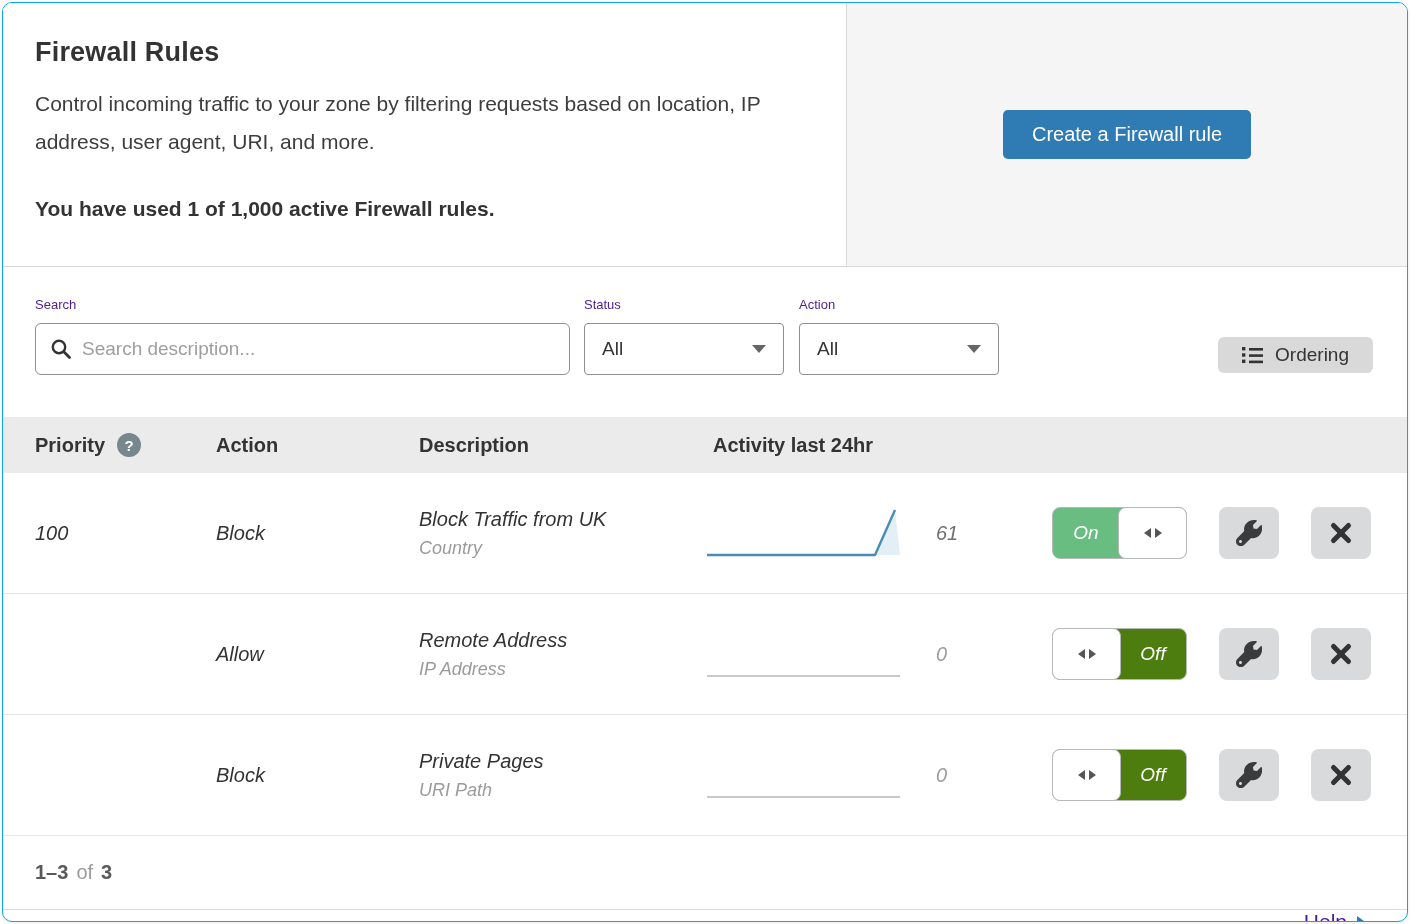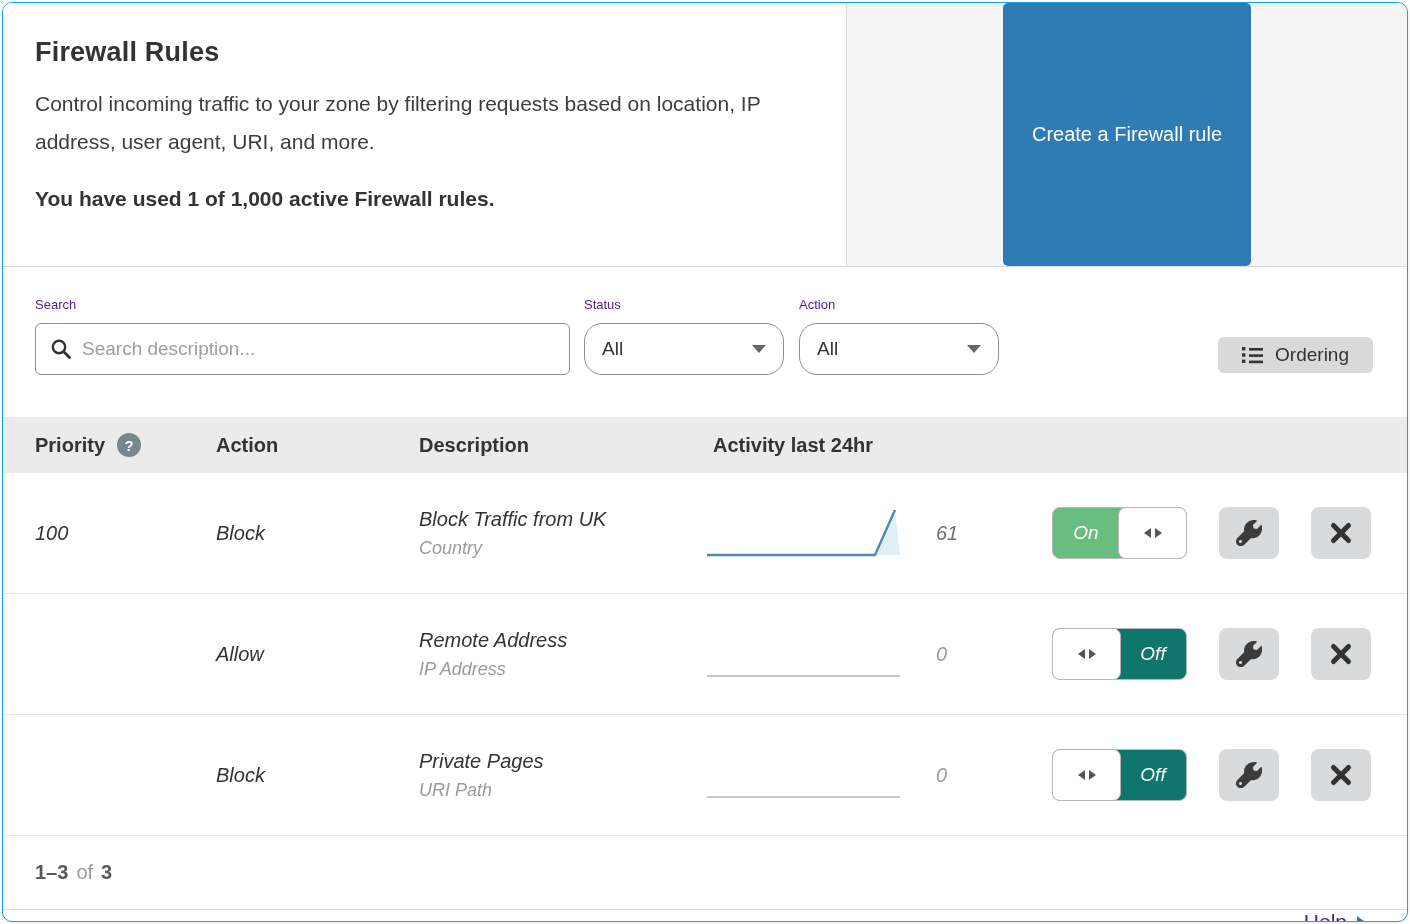--- a/index.html
+++ b/index.html
@@ -8,36 +8,36 @@
 
   .card { position: absolute; inset: 2px; background: #fff; border: 1px solid #0ea5e9;
     border-radius: 10px; box-shadow: 0 1px 4px rgba(0,0,0,.08); overflow: hidden;
     display: flex; flex-direction: column; }
 
   
   .hero { display: flex; height: 264px; border-bottom: 1px solid #d9d9d9; flex: 0 0 auto; }
   .hero-left { width: 844px; border-right: 1px solid #d9d9d9; padding: 34px 40px 0 32px; background: #fff; }
   .page-title { font-size: 27px; font-weight: 700; color: #333; letter-spacing: .2px; }
   .page-desc { margin-top: 17px; font-size: 21px; line-height: 38px; color: #3d3d3d; width: 765px; }
-  .usage-note { margin-top: 26px; font-size: 21px; font-weight: 700; color: #333; }
-  .hero-right { flex: 1; background: #f5f5f6; display: flex; justify-content: center; }
+  .usage-note { margin-top: 36px; font-size: 21px; font-weight: 700; color: #333; }
+  .hero-right { flex: 1; background: #f5f5f6; display: flex; align-items: center; justify-content: center; }
   .create-btn { background: #2f7bb4; color: #fff; font-size: 20px; border: none; border-radius: 5px;
     padding: 13px 29px; cursor: pointer; font-family: inherit; }
 
   
   .filters { display: flex; align-items: flex-end; padding: 30px 34px 42px 32px; flex: 0 0 auto; }
   .filter label { display: block; font-size: 13px; color: #4c1d95; margin-bottom: 11px; }
   .search-box { width: 535px; height: 52px; border: 1px solid #8f8f8f; border-radius: 6px;
     display: flex; align-items: center; padding: 0 14px; background: #fff; }
   .search-box svg { flex: 0 0 auto; margin-right: 10px; }
   .search-box input { border: none; outline: none; flex: 1; font-size: 19px; color: #333; font-family: inherit; }
   .search-box input::placeholder { color: #9e9e9e; }
   .f-status { margin-left: 14px; }
   .f-action { margin-left: 15px; }
-  .select-box { width: 200px; height: 52px; border: 1px solid #8f8f8f; border-radius: 18px; background: #fff;
+  .select-box { width: 200px; height: 52px; border: 1px solid #8f8f8f; border-radius: 4px; background: #fff;
     display: flex; align-items: center; justify-content: space-between; padding: 0 17px; cursor: pointer; }
   .select-value { font-size: 19px; color: #333; }
   .caret { width: 0; height: 0; border-left: 7px solid transparent; border-right: 7px solid transparent;
     border-top: 8px solid #666; }
   .spacer { flex: 1; }
   .ordering-btn { height: 36px; margin-bottom: 2px; background: #d9d9d9; border: none; border-radius: 6px;
     display: flex; align-items: center; gap: 12px; padding: 0 24px; font-size: 19px; color: #333;
     cursor: pointer; font-family: inherit; }
 
   
@@ -55,21 +55,21 @@
   .d-title { font-size: 20px; color: #333; }
   .d-sub { font-size: 18px; color: #9b9b9b; margin-top: 7px; }
   .cell-activity { display: flex; align-items: center; }
   .a-val { font-size: 20px; margin-left: 28px; }
   .a-val.hot { color: #6f6f6f; }
   .a-val.zero { color: #9c9c9c; }
 
   .controls { display: flex; align-items: center; gap: 32px; }
   .toggle { position: relative; width: 135px; height: 52px; border-radius: 8px; border: 1px solid #b5b9ba; cursor: pointer; }
   .toggle.on  { background: #6abd80; }
-  .toggle.off { background: #0f766e; padding-left: 20px; }
+  .toggle.off { background: #4d7c0f; padding-left: 20px; }
   .t-label { position: absolute; top: 0; height: 100%; width: 66px; display: flex; align-items: center;
     justify-content: center; color: #fff; font-size: 19px; }
   .toggle.on  .t-label { left: 0; }
   .toggle.off .t-label { right: 0; }
   .t-handle { position: absolute; top: -1px; bottom: -1px; width: 69px; background: #fff;
     border: 1px solid #b5b9ba; border-radius: 8px; display: flex; align-items: center; justify-content: center; }
   .toggle.on  .t-handle { right: -1px; }
   .toggle.off .t-handle { left: -1px; }
 
   .icon-btn { width: 60px; height: 52px; border: none; border-radius: 8px; background: #d9dadb;

